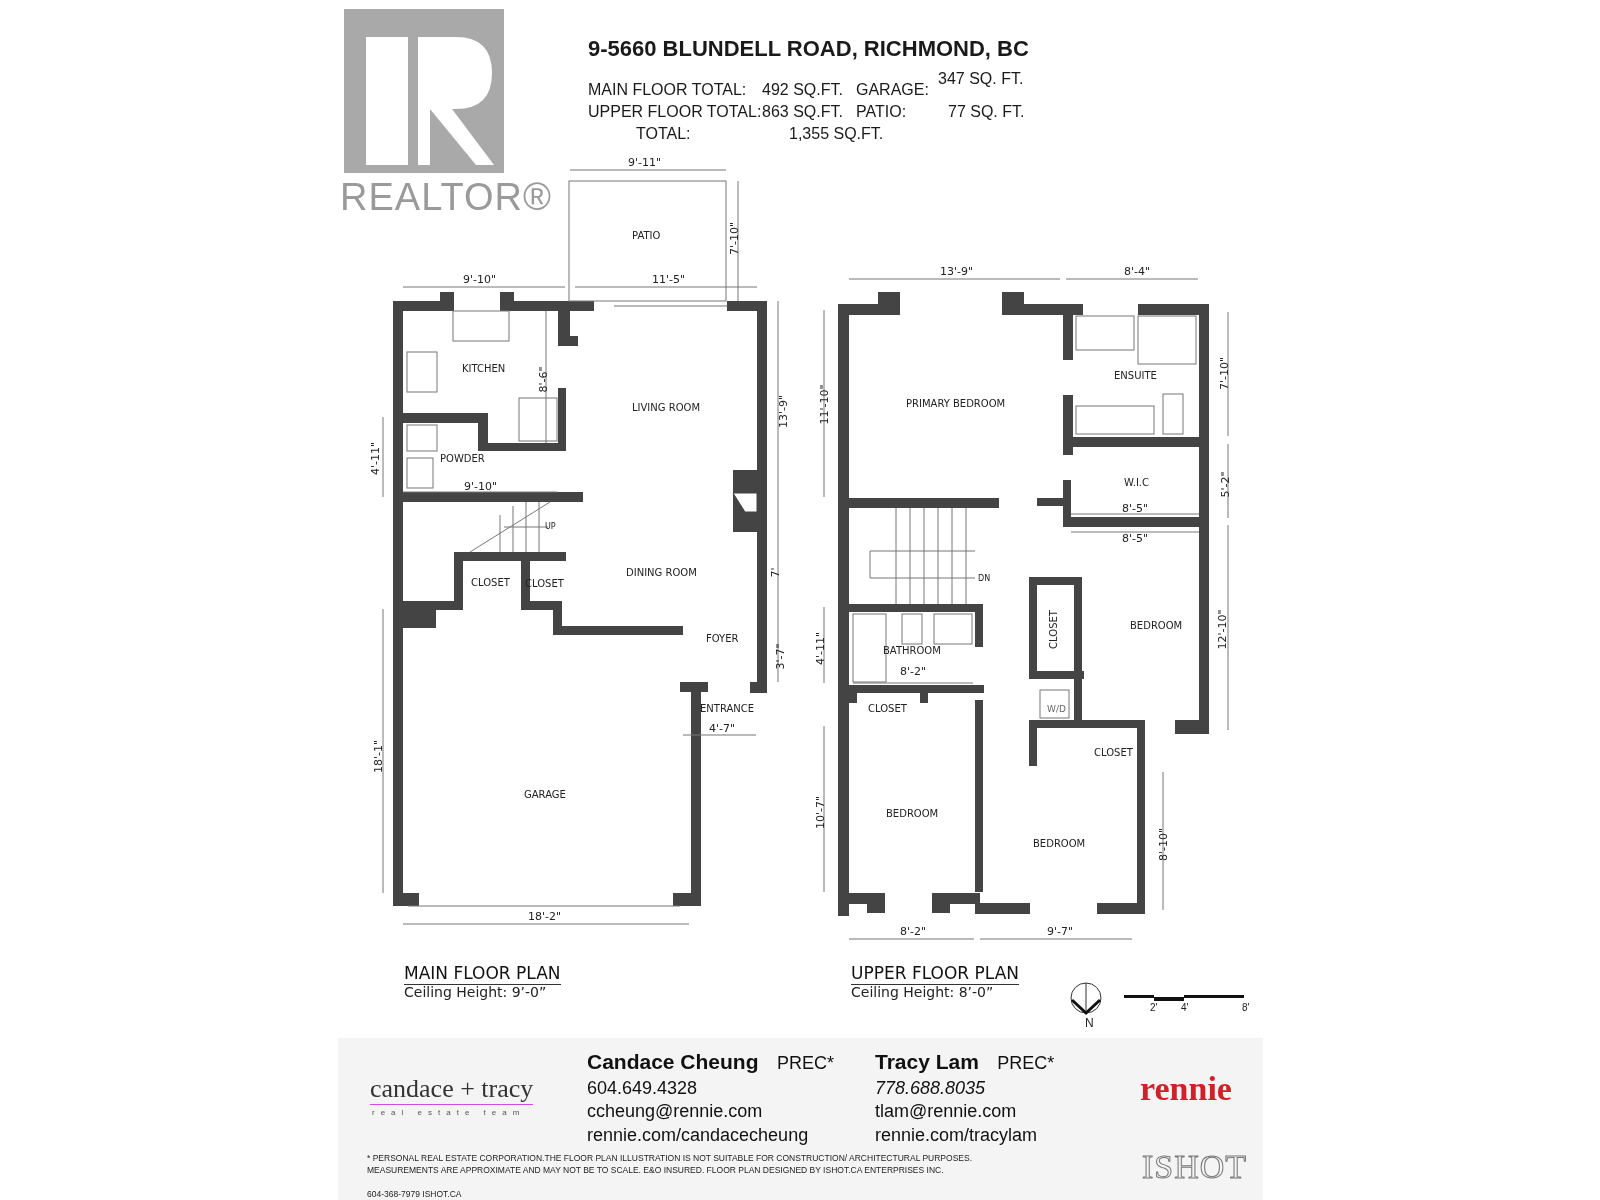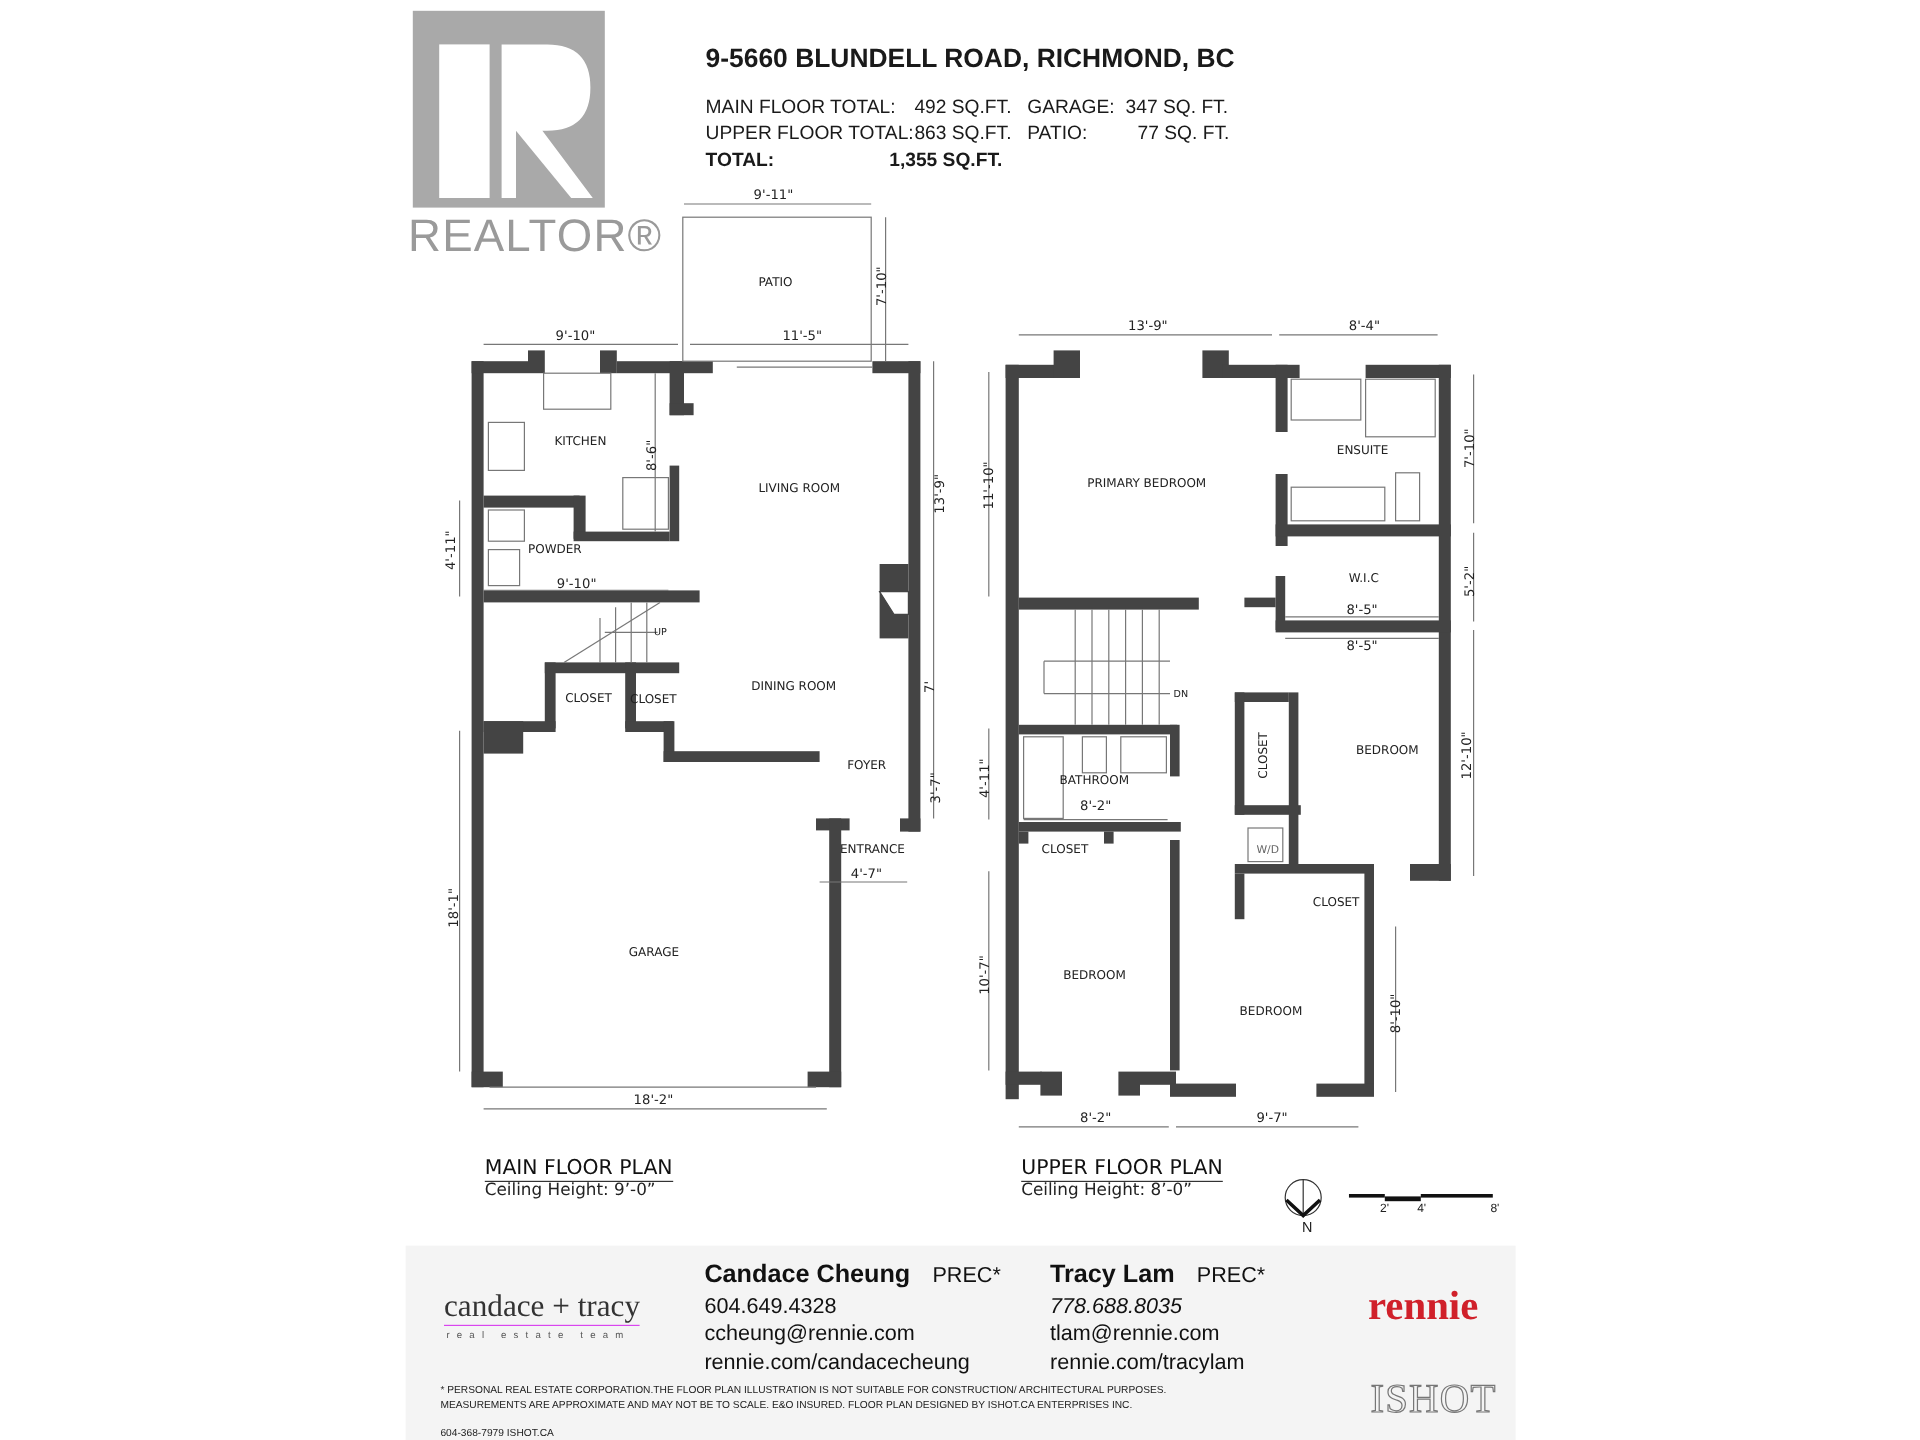--- a/index.html
+++ b/index.html
@@ -4,21 +4,21 @@
 <style>
   html,body{margin:0;padding:0;background:#fff;}
   body{width:1600px;height:1200px;position:relative;overflow:hidden;font-family:"Liberation Sans",sans-serif;color:#222;}
   .abs{position:absolute;}
   .t{position:absolute;white-space:nowrap;}
   
   .realtor-box{left:344px;top:9px;width:160px;height:164px;background:#a9a9a9;}
   .realtor-word{left:340px;top:176px;font-size:38px;color:#9a9a9a;letter-spacing:1px;}
   .title{left:588px;top:36px;font-size:22px;font-weight:bold;color:#1a1a1a;}
   .stat{font-size:16px;color:#1a1a1a;}
-  .stat.b{font-weight:bold;}
+  .stat.b{font-weight:normal;margin-left:48px;}
   
   svg.plan{position:absolute;left:0;top:0;}
   .room{font-size:10px;color:#222;font-family:"DejaVu Sans",sans-serif;}
   .dim{font-size:11px;color:#222;font-family:"DejaVu Sans",sans-serif;}
   .vtext{transform:rotate(-90deg);transform-origin:center;}
   .plan-title{font-size:17px;color:#111;border-bottom:1.5px solid #333;padding-bottom:1px;font-family:"DejaVu Sans",sans-serif;}
   .ceiling{font-size:14px;color:#222;font-family:"DejaVu Sans",sans-serif;}
   
   .footer{left:338px;top:1038px;width:925px;height:162px;background:#f4f4f4;}
   .agent-name{font-size:21px;font-weight:bold;color:#111;}
@@ -44,21 +44,21 @@
 
 <div class="t title">9-5660 BLUNDELL ROAD, RICHMOND, BC</div>
 
 <div class="t stat" style="left:588px;top:81px;">MAIN FLOOR TOTAL:</div>
 <div class="t stat" style="left:762px;top:81px;">492 SQ.FT.</div>
 <div class="t stat" style="left:588px;top:103px;">UPPER FLOOR TOTAL:</div>
 <div class="t stat" style="left:762px;top:103px;">863 SQ.FT.</div>
 <div class="t stat b" style="left:588px;top:125px;">TOTAL:</div>
 <div class="t stat b" style="left:741px;top:125px;">1,355 SQ.FT.</div>
 <div class="t stat" style="left:856px;top:81px;">GARAGE:</div>
-<div class="t stat" style="left:938px;top:81px;">347 SQ. FT.</div>
+<div class="t stat" style="left:938px;top:70px;">347 SQ. FT.</div>
 <div class="t stat" style="left:856px;top:103px;">PATIO:</div>
 <div class="t stat" style="left:948px;top:103px;">77 SQ. FT.</div>
 
 <svg class="plan" width="1600" height="1040">
   <g fill="#444">
 
     <rect x="393" y="301" width="10" height="605"></rect>
     <rect x="393" y="301" width="47" height="10"></rect>
     <rect x="440" y="292" width="14" height="19"></rect>
     <rect x="500" y="292" width="14" height="19"></rect>

